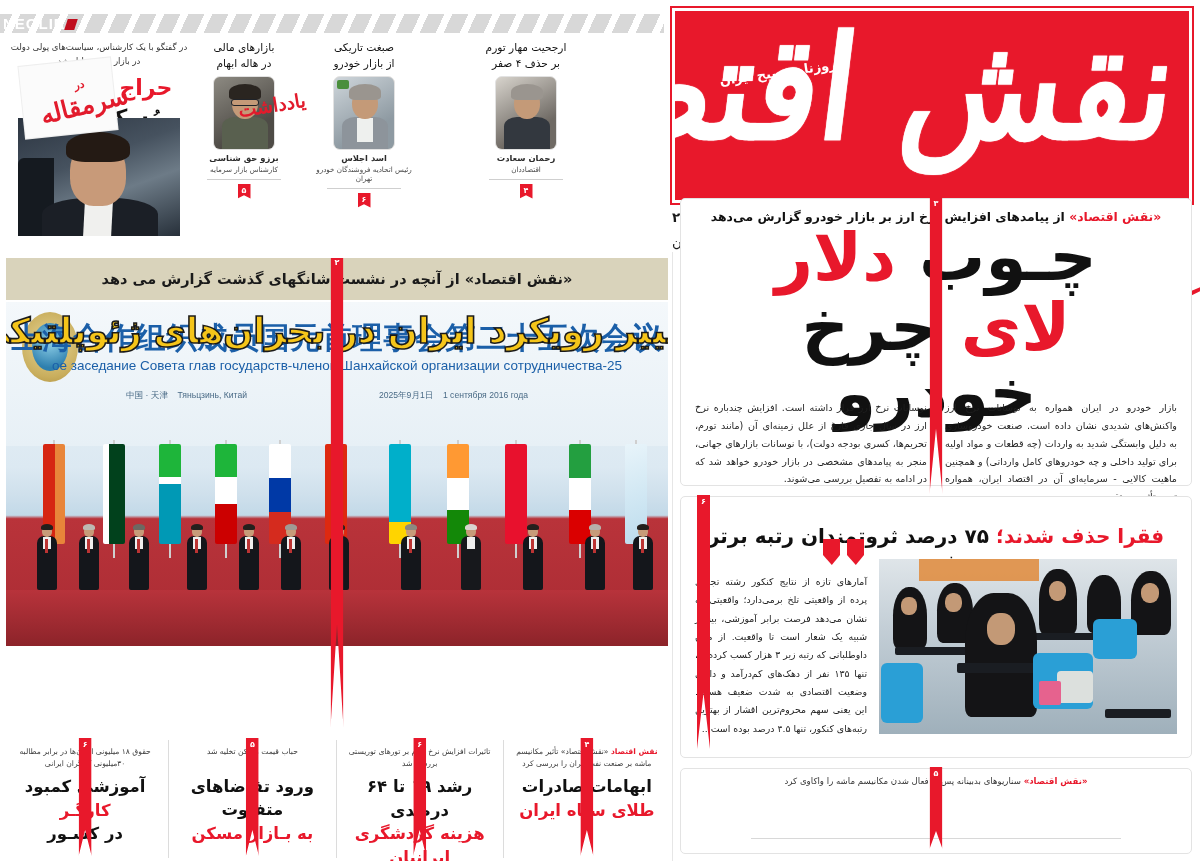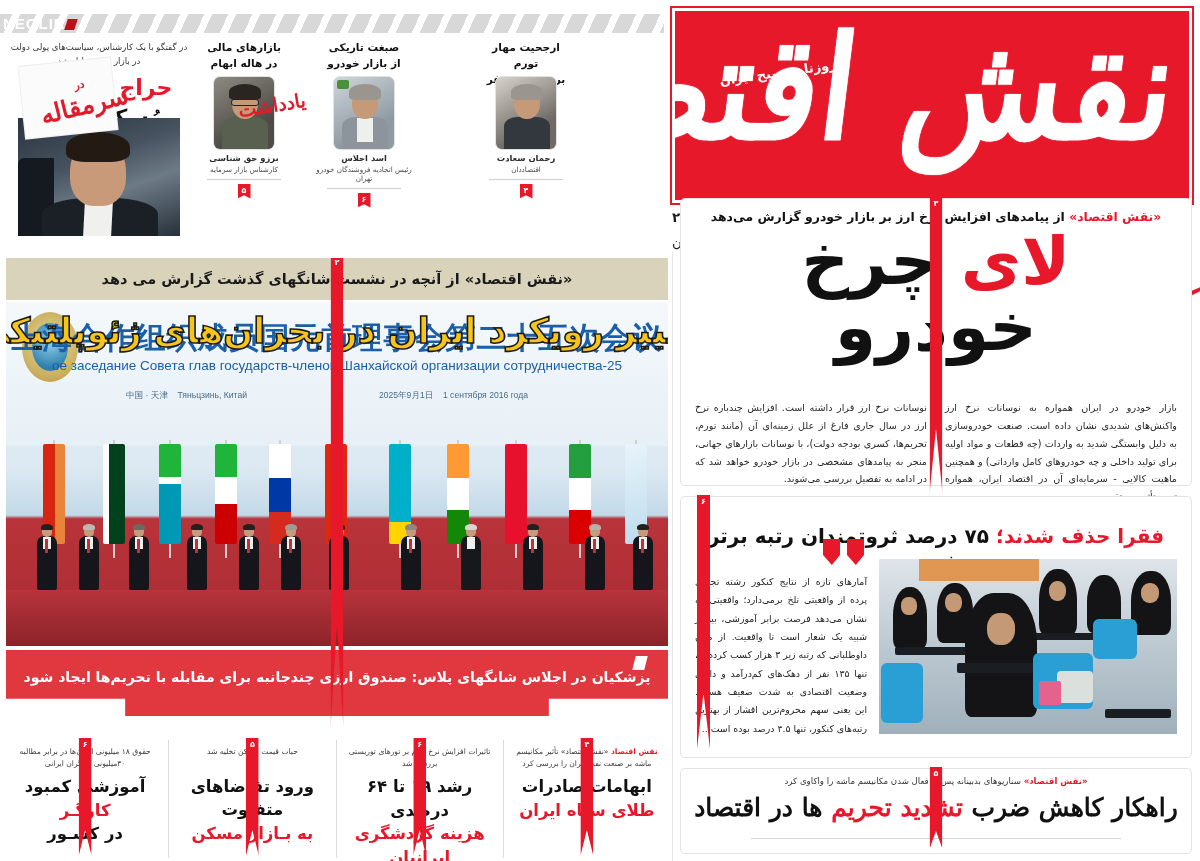--- a/index.html
+++ b/index.html
@@ -122,21 +122,21 @@
     background: #f0f0ee; transform: rotate(3deg);
   }
   .lp-chair {
     position: absolute; left: 0; top: 40px; width: 36px; height: 78px;
     background: #151a20; border-radius: 6px 0 0 0;
   }
 
   
   .col-card { position: absolute; width: 96px; text-align: center; }
   .col-card .ctitle {
-    font-size: 10.6px; font-weight: bold; color: #111; line-height: 1.5;
+    font-size: 10.6px; font-weight: normal; color: #111; line-height: 1.5;
     height: 34px;
   }
   .col-card .cphoto {
     width: 62px; height: 74px; margin: 2px auto 3px; border-radius: 7px;
     border: 1px solid #e2e2e2; overflow: hidden; position: relative;
     background: #d9d4cc;
   }
   .cp-bg1 { position:absolute; inset:0; background: linear-gradient(150deg,#8d8a82,#4e4b46 70%); }
   .cp-bg2 { position:absolute; inset:0; background: linear-gradient(150deg,#cfd6db,#8e9aa2 70%); }
   .cp-bg3 { position:absolute; inset:0; background: linear-gradient(150deg,#d8d4cd,#6f6a64 70%); }
@@ -525,20 +525,23 @@
   <div class="stamp stamp-sarmaghale">
     <span class="small">در</span>
     <span>سرمقاله</span>
   </div>
 
   <div class="card story-dollar">
     <div class="sd-kicker">
       <span class="red">«نقش اقتصاد»</span><span> از پیامدهای افزایش نرخ ارز بر بازار خودرو گزارش می‌دهد</span>
     </div>
     <div class="sd-head">
+      <div class="sd-line">
+        <span class="sd-blk">چـوب </span><span class="sd-red">دلار</span>
+      </div>
       <div class="sd-line2">
         <span class="sd-red">لای </span><span class="sd-blk">چرخ خودرو</span>
       </div>
     </div>
     <div class="sd-body">
       <p>بازار خودرو در ایران همواره به نوسانات نرخ ارز واکنش‌های شدیدی نشان داده است. صنعت خودروسازی به دلیل وابستگی شدید به واردات (چه قطعات و مواد اولیه برای تولید داخلی و چه خودروهای کامل وارداتی) و همچنین ماهیت کالایی - سرمایه‌ای آن در اقتصاد ایران، همواره تحت تأثیر مستقیم</p>
       <p>نوسانات نرخ ارز قرار داشته است. افزایش چندباره نرخ ارز در سال جاری فارغ از علل زمینه‌ای آن (مانند تورم، تحریم‌ها، کسری بودجه دولت)، با نوسانات بازارهای جهانی، منجر به پیامدهای مشخصی در بازار خودرو خواهد شد که در ادامه به تفصیل بررسی می‌شوند.</p>
     </div>
     <span class="flagnum sd-flag">۳</span>
   </div>
@@ -580,23 +583,20 @@
           <i></i>
         </div>
       <p>آمارهای تازه از نتایج کنکور رشته تجربی پرده از واقعیتی تلخ برمی‌دارد؛ واقعیتی که نشان می‌دهد فرصت برابر آموزشی، بیشتر شبیه یک شعار است تا واقعیت. از میان داوطلبانی که رتبه زیر ۳ هزار کسب کرده‌اند، تنها ۱۳۵ نفر از دهک‌های کم‌درآمد و دارای وضعیت اقتصادی به شدت ضعیف هستند. این یعنی سهم محروم‌ترین اقشار از بهترین رتبه‌های کنکور، تنها ۴.۵ درصد بوده است...</p>
     </div>
     <span class="flagnum sk-flag">۶</span>
   </div>
 
   <div class="card story-sanction">
     <div class="ss-kicker">
       <span class="red">«نقش اقتصاد»</span><span> سناریوهای بدبینانه پس از فعال شدن مکانیسم ماشه را واکاوی کرد</span>
-    </div>
-    <div class="ss-head">
-      <span>راهکار کاهش ضرب </span><span class="red">تشدید تحریم</span><span> ها در اقتصاد</span>
     </div>
     <div class="ss-rule"></div>
     <span class="flagnum ss-flag">۵</span>
   </div>
 
   <div class="story-sco">
     <div class="sco-kickerband">
       <span><span>«نقش اقتصاد»</span><span> از آنچه در نشست شانگهای گذشت گزارش می دهد</span></span>
     </div>
 
@@ -764,24 +764,20 @@
           </div>
       </div>
 
       <div class="stage-front"></div>
     </div>
 
     <div class="sco-head">
       <span>تغییر رویکرد ایران در بحران‌های ژئوپلتیکی</span>
     </div>
 
-    <div class="sco-caption">
-      <span class="bullet"></span>
-      <span>پزشکیان در اجلاس شانگهای پلاس: صندوق ارزی چندجانبه برای مقابله با تحریم‌ها ایجاد شود</span>
-    </div>
     <span class="flagnum sco-capflag">۲</span>
   </div>
 
   <div class="briefs">
 
     <div class="brief">
       <div class="bk">
         <span class="red">نقش اقتصاد</span>
         <span>«نقش اقتصاد» تأثیر مکانیسم ماشه بر صنعت نفت ایران را بررسی کرد</span>
       </div>

